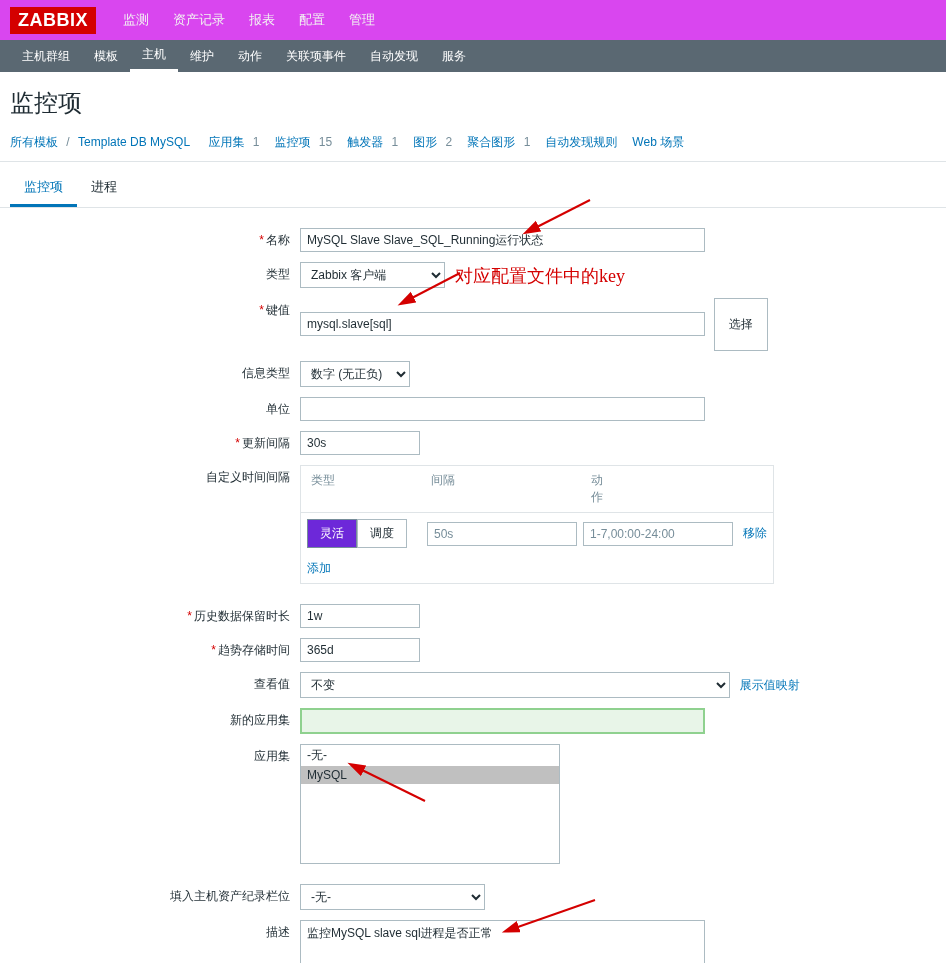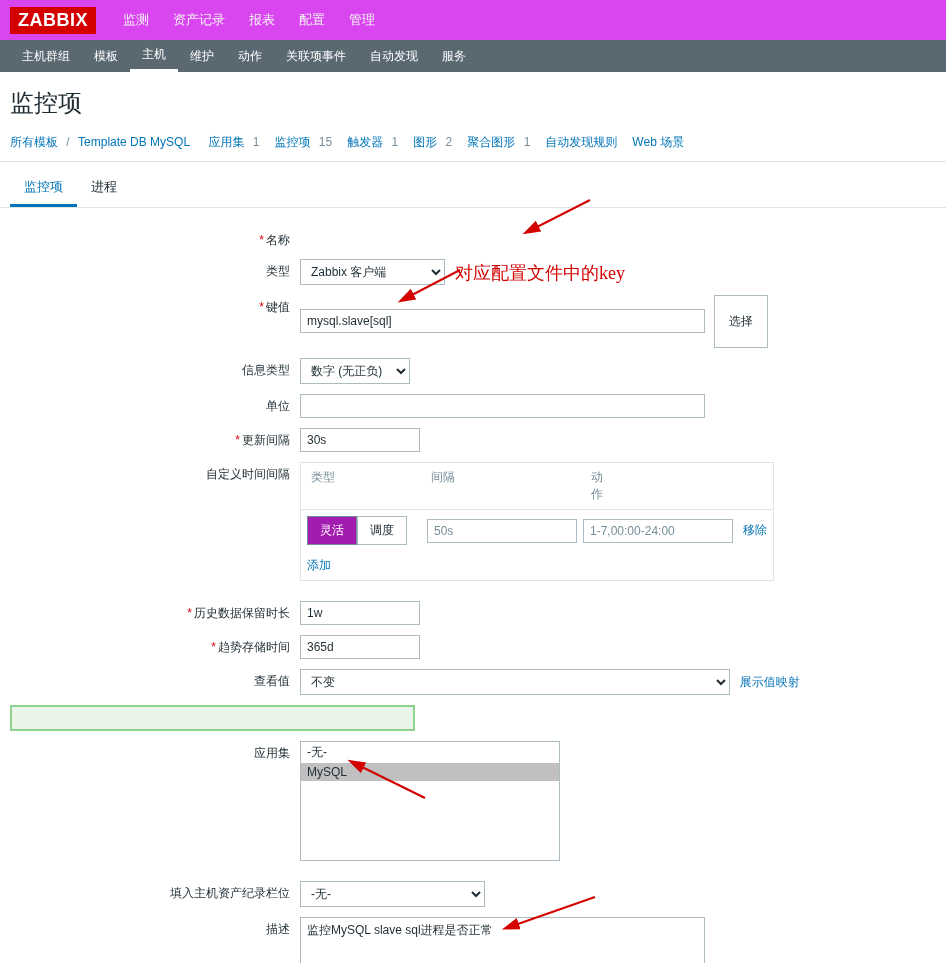--- a/index.html
+++ b/index.html
@@ -29,21 +29,21 @@
 .interval-table { border: 1px solid #dfe4e7; display: inline-block; }
 .interval-header { display: flex; background: #fff; border-bottom: 1px solid #dfe4e7; }
 .interval-header > div { padding: 6px 10px; font-size: 12px; color: #768d99; }
 .ih-type { width: 120px; }
 .ih-interval { width: 160px; }
 .ih-period { width: 160px; }
 .ih-action { width: 40px; }
 .interval-body { display: flex; align-items: center; padding: 6px; }
 .toggle-btns { display: flex; }
 .toggle-btn { padding: 5px 12px; font-size: 12px; border: 1px solid #acbbc2; background: #fff; cursor: pointer; }
-.toggle-btn.active { background: #a21caf; color: #fff; border-color: #768d99; }
+.toggle-btn.active { background: #6d28d9; color: #fff; border-color: #768d99; }
 .link-blue { color: #0275b8; text-decoration: none; font-size: 12px; cursor: pointer; }
 .newapp-input { border: 2px solid #8fd18f !important; background: #e8f5e8 !important; }
 .listbox { border: 1px solid #acbbc2; width: 260px; height: 120px; overflow: auto; background: #fff; font-size: 12px; }
 .listbox div { padding: 2px 6px; cursor: pointer; }
 .listbox div.selected { background: #c0c0c0; }
 .arrow { position: absolute; pointer-events: none; }
 .arrow svg { overflow: visible; }
 .annotation { position: absolute; color: #d40000; font-family: "SimSun", serif; font-size: 18px; pointer-events: none; }
 textarea { resize: both; }
 </style>
@@ -89,20 +89,21 @@
 <div class="tabs">
   <a href="#" class="active">监控项</a>
   <a href="#">进程</a>
 </div>
 
 <div class="form-area">
 
   <div class="form-row">
     <div class="form-label"><span class="req">*</span><span>名称</span></div>
     <div class="form-field" style="position:relative;">
+      <input type="text" style="width: 405px;" value="MySQL Slave Slave_SQL_Running运行状态">
       <div class="arrow" style="left:230px; top:-28px;">
         <svg width="70" height="35">
             <defs>
               <marker id="ah1" markerWidth="10" markerHeight="10" refX="2" refY="3" orient="auto">
                 <path d="M0,0 L0,6 L9,3 z" fill="#d40000"></path>
               </marker>
             </defs>
             <line x1="60" y1="0" x2="5" y2="28" stroke="#d40000" stroke-width="2" marker-end="url(#ah1)"></line>
           </svg>
       </div>
@@ -180,20 +181,21 @@
 
   <div class="form-row">
     <div class="form-label"><span>查看值</span></div>
     <div class="form-field">
       <select style="width:430px;"><option>不变</option></select>
       <a class="link-blue" style="margin-left:6px;">展示值映射</a>
     </div>
   </div>
 
   <div class="form-row">
+    <div class="form-label"><span>新的应用集</span></div>
     <div class="form-field"><input type="text" class="newapp-input" style="width: 405px;" value=""></div>
   </div>
 
   <div class="form-row">
     <div class="form-label"><span>应用集</span></div>
     <div class="form-field" style="position:relative;">
       <div class="listbox">
         <div>-无-</div>
         <div class="selected">MySQL</div>
       </div>

